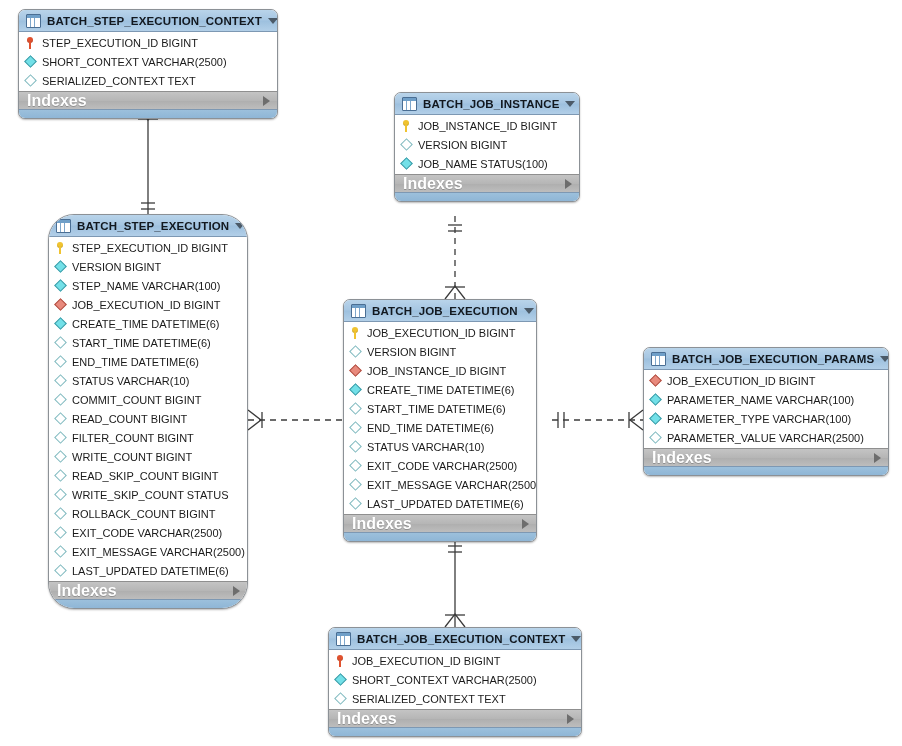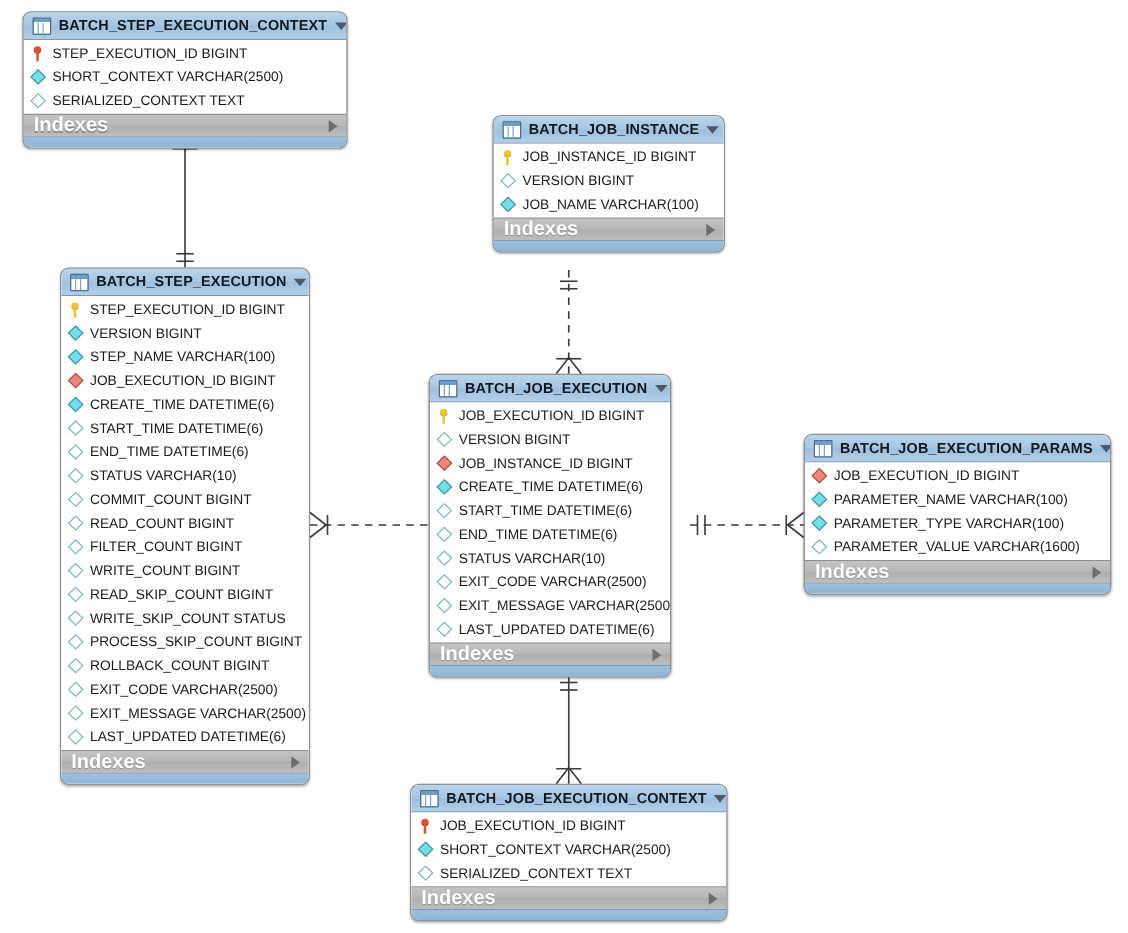--- a/index.html
+++ b/index.html
@@ -203,30 +203,30 @@
           <div class="col">
             <span class="glyph">
               <span class="dia hollow"></span>
             </span>
             <span class="coltext">VERSION BIGINT</span>
           </div>
           <div class="col">
             <span class="glyph">
               <span class="dia filled"></span>
             </span>
-            <span class="coltext">JOB_NAME VARCHAR(100)</span>
-          </div>
-        </div>
-        <div class="idx">
-          <span>Indexes</span>
-          <span class="tri"></span>
-        </div>
-        <div class="foot"></div>
-      </div>
-      <div class="tbl" style="left: 48px; top: 214px; width: 200px;">
+            <span class="coltext">JOB_NAME STATUS(100)</span>
+          </div>
+        </div>
+        <div class="idx">
+          <span>Indexes</span>
+          <span class="tri"></span>
+        </div>
+        <div class="foot"></div>
+      </div>
+      <div class="tbl" style="left: 48px; top: 214px; width: 200px; border-radius: 26px;">
         <div class="tbl-head">
           <span class="tbl-icon"></span>
           <span class="tbl-title">BATCH_STEP_EXECUTION</span>
           <span class="caret"></span>
         </div>
         <div class="cols">
           <div class="col">
             <span class="glyph">
               <span class="key" style="--kc:#f0c330"></span>
             </span>
@@ -307,26 +307,20 @@
           <div class="col">
             <span class="glyph">
               <span class="dia hollow"></span>
             </span>
             <span class="coltext">WRITE_SKIP_COUNT STATUS</span>
           </div>
           <div class="col">
             <span class="glyph">
               <span class="dia hollow"></span>
             </span>
-            <span class="coltext">PROCESS_SKIP_COUNT BIGINT</span>
-          </div>
-          <div class="col">
-            <span class="glyph">
-              <span class="dia hollow"></span>
-            </span>
             <span class="coltext">ROLLBACK_COUNT BIGINT</span>
           </div>
           <div class="col">
             <span class="glyph">
               <span class="dia hollow"></span>
             </span>
             <span class="coltext">EXIT_CODE VARCHAR(2500)</span>
           </div>
           <div class="col">
             <span class="glyph">
@@ -443,21 +437,21 @@
           <div class="col">
             <span class="glyph">
               <span class="dia filled"></span>
             </span>
             <span class="coltext">PARAMETER_TYPE VARCHAR(100)</span>
           </div>
           <div class="col">
             <span class="glyph">
               <span class="dia hollow"></span>
             </span>
-            <span class="coltext">PARAMETER_VALUE VARCHAR(1600)</span>
+            <span class="coltext">PARAMETER_VALUE VARCHAR(2500)</span>
           </div>
         </div>
         <div class="idx">
           <span>Indexes</span>
           <span class="tri"></span>
         </div>
         <div class="foot"></div>
       </div>
       <div class="tbl" style="left: 328px; top: 627px; width: 254px;">
         <div class="tbl-head">

